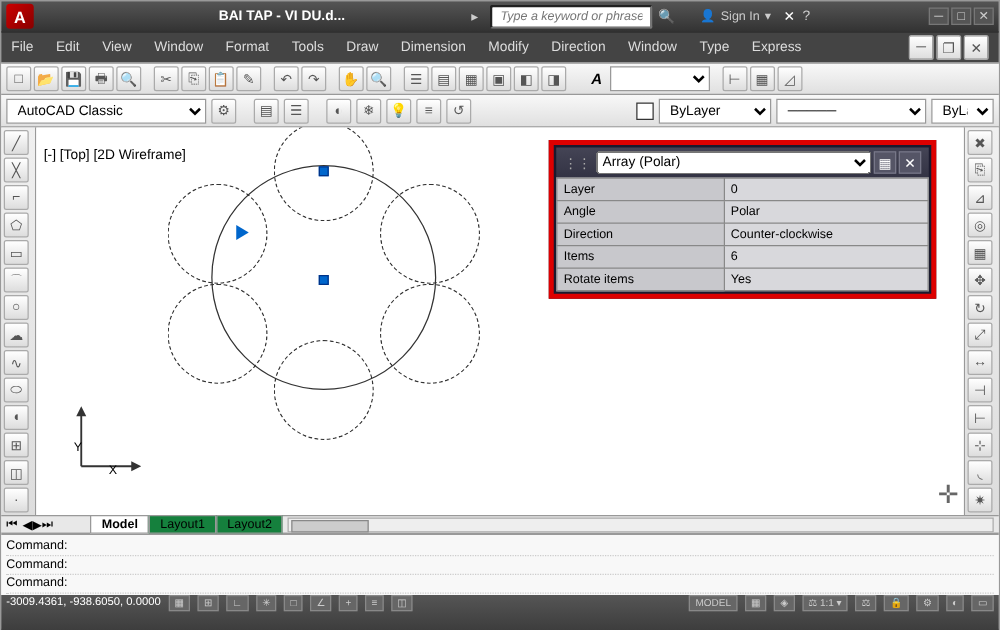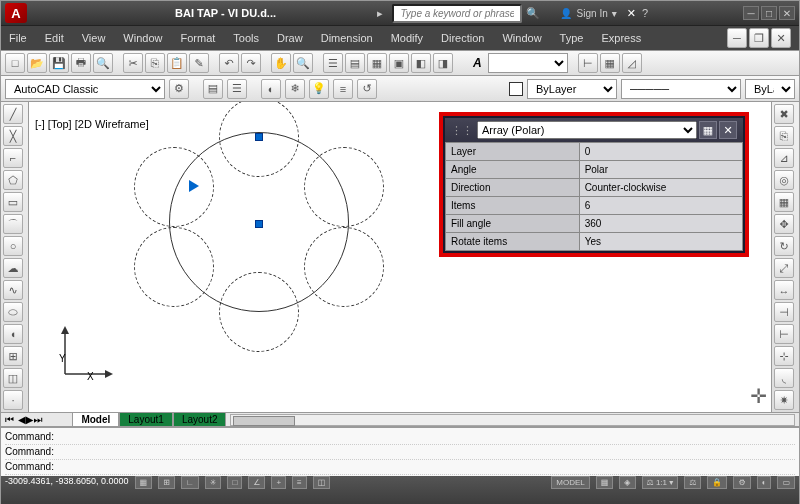--- a/index.html
+++ b/index.html
@@ -221,24 +221,20 @@
               </tr>
           <tr>
                 <td>Direction</td>
                 <td>Counter-clockwise</td>
               </tr>
           <tr>
                 <td>Items</td>
                 <td>6</td>
               </tr>
           <tr>
-                <td>Fill angle</td>
-                <td>360</td>
-              </tr>
-          <tr>
                 <td>Rotate items</td>
                 <td>Yes</td>
               </tr>
         </tbody>
           </table>
       </div>
       <div style="position:absolute;right:4px;bottom:4px;font-size:20px;color:#666">✛</div>
     </div>
 
     <div class="right-toolbar">

